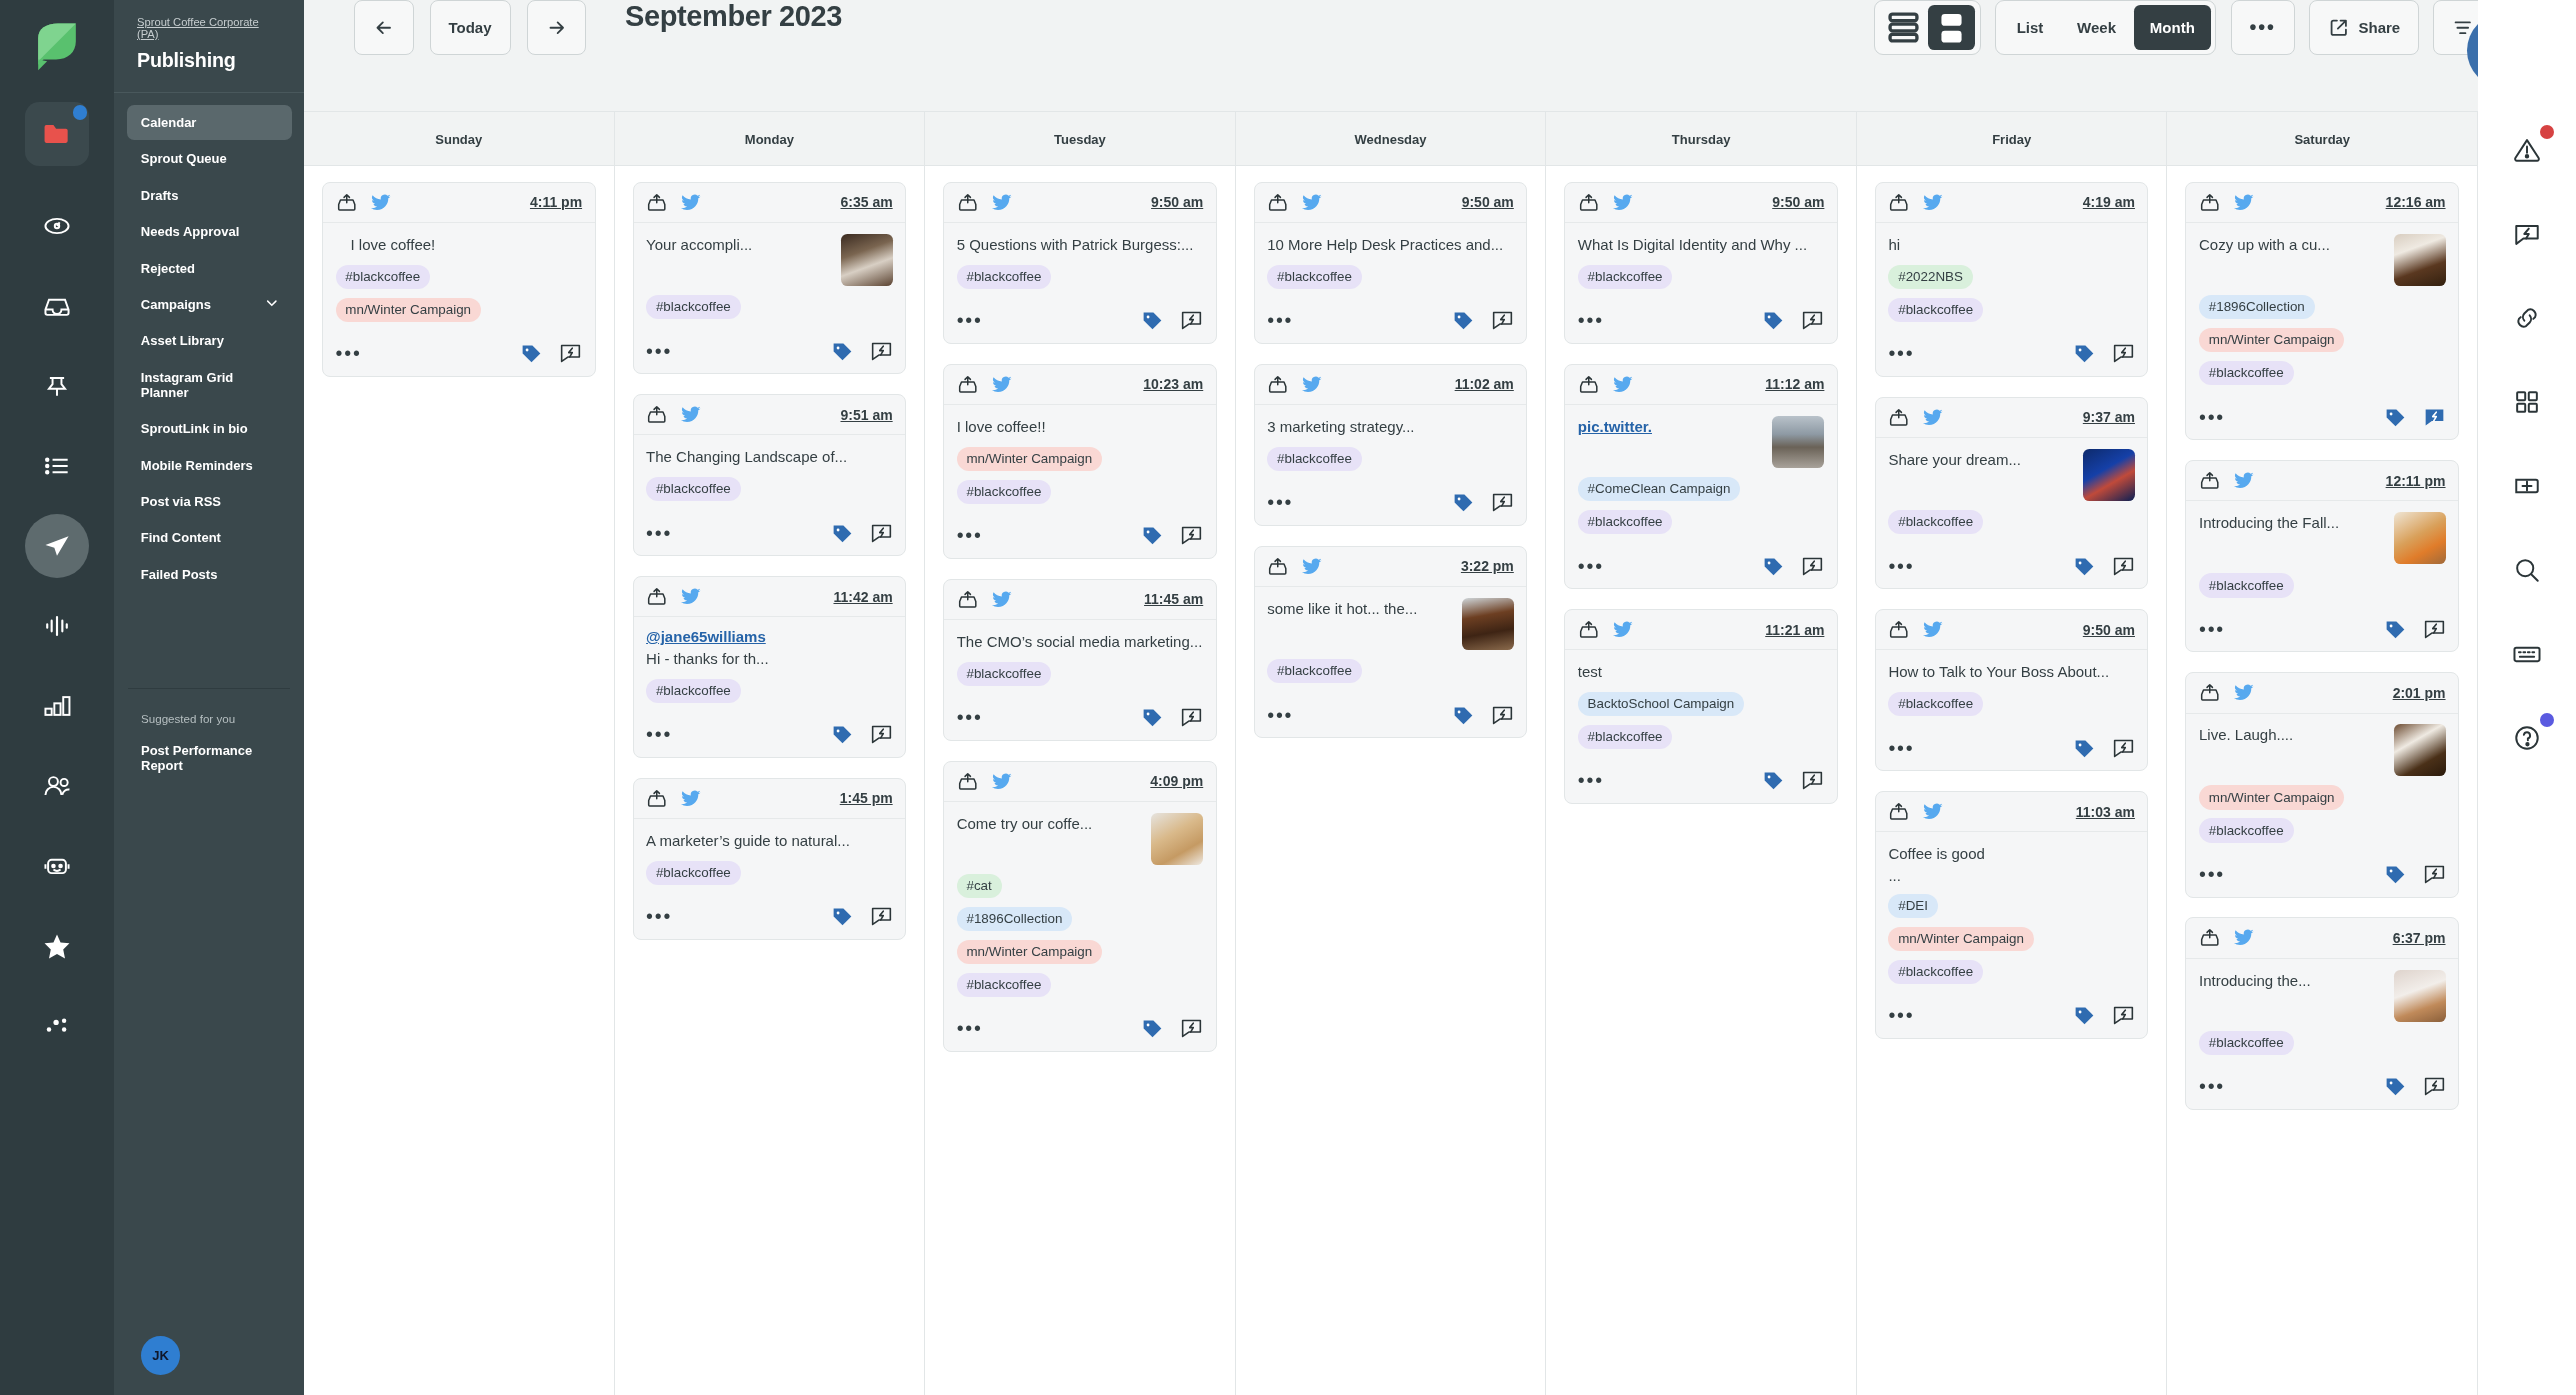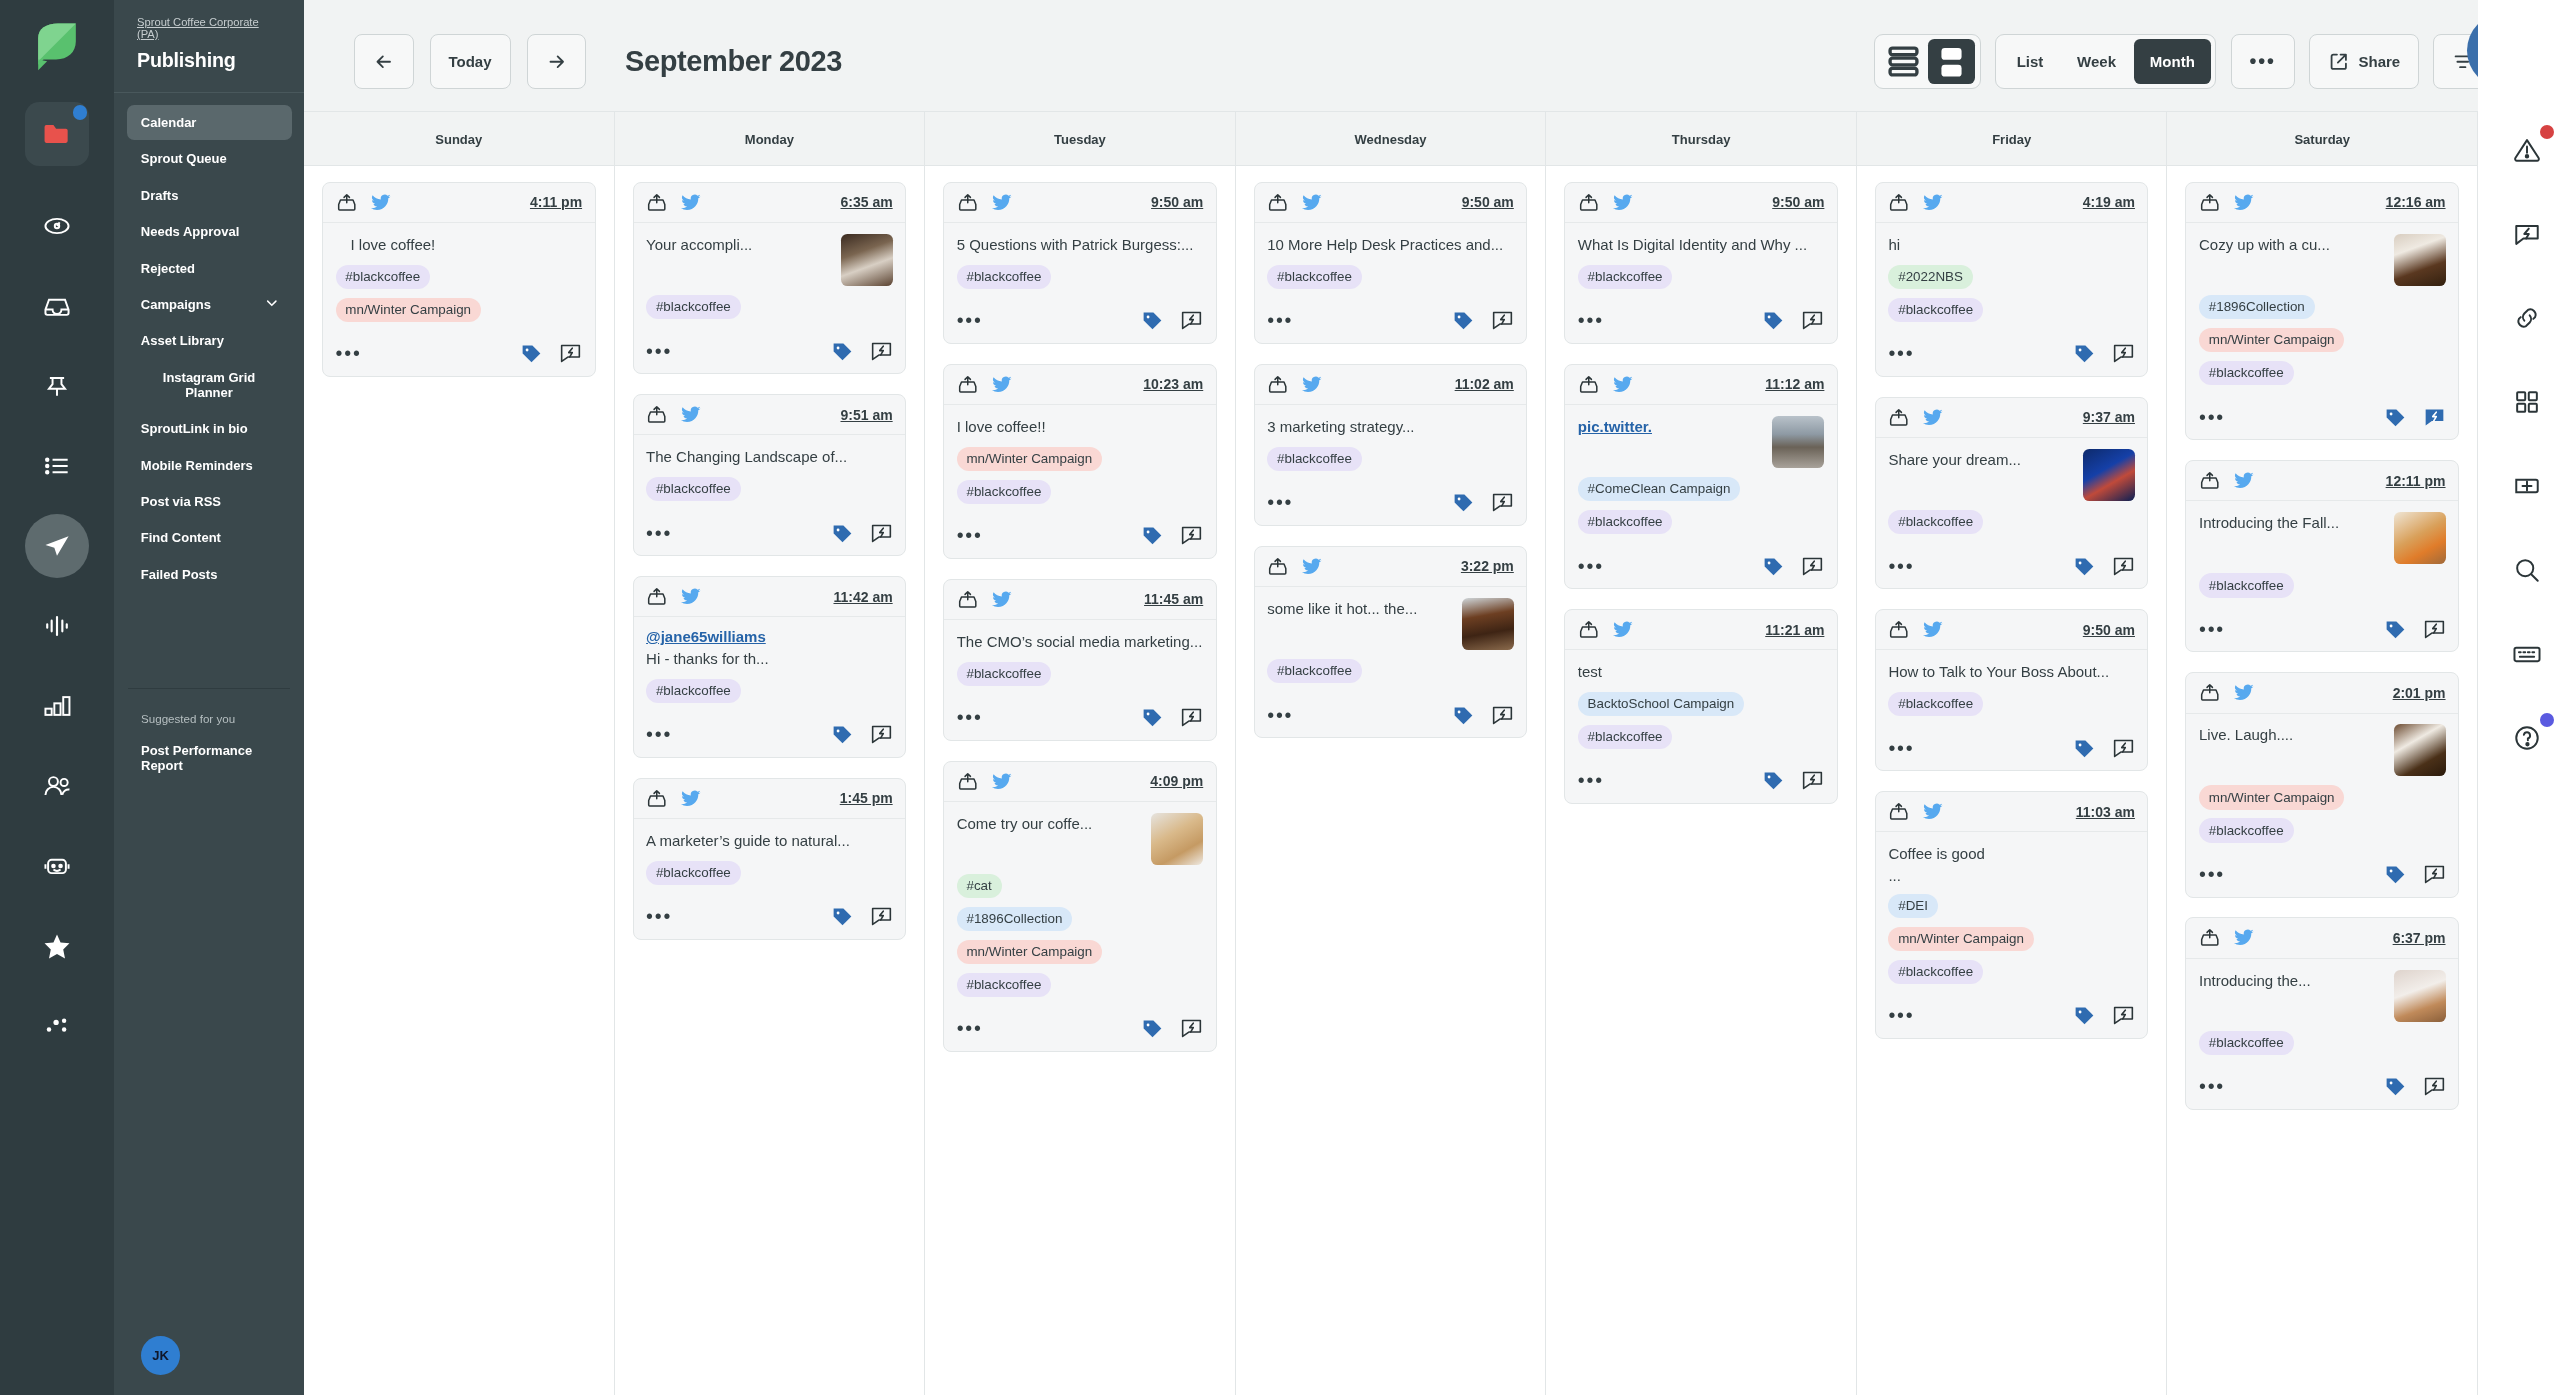--- a/index.html
+++ b/index.html
@@ -37,21 +37,21 @@
   .sidebar {
     width: 190px; background: #3a484c; flex: 0 0 190px;
     display: flex; flex-direction: column; color: #fff;
   }
   .sb-head { padding: 16px 23px 19.7px 23px; border-bottom: 0.9px solid #49585c; }
   .sb-account {
     font-size: 11.2px; color: #c6cdcf; text-decoration: underline;
     display: block; margin-bottom: 9px; cursor: pointer;
   }
   .sb-title { font-size: 19.7px; font-weight: bold; letter-spacing: -0.2px; }
-  .sb-nav { padding: 12.5px 12.5px 0 12.5px; flex: 1; text-align: center; }
+  .sb-nav { padding: 12.5px 12.5px 0 12.5px; flex: 1; }
   .sb-item {
     display: flex; align-items: center; justify-content: space-between;
     padding: 9.8px 14.3px; border-radius: 7.2px; font-size: 13px;
     font-weight: bold; color: #fff; cursor: pointer; margin-bottom: 1.8px;
   }
   .sb-item.active { background: #5a686c; }
   .sb-chev { width: 11.6px; height: 11.6px; }
   .sb-divider { height: 0.9px; background: #2f3c40; margin: 19.7px 14.3px 0 14.3px; }
   .sb-sugg-label {
     font-size: 11.6px; color: #b6bfc1; padding: 23px 27px 0 27px; font-weight: normal;
@@ -63,22 +63,22 @@
   .sb-foot { padding: 0 0 19.7px 27px; }
   .avatar {
     width: 39px; height: 39px; border-radius: 50%; background: #2f7ed1;
     color: #0f172a; font-size: 13px; font-weight: bold;
     display: flex; align-items: center; justify-content: center;
   }
 
   
   .main { flex: 1; display: flex; flex-direction: column; background: #f1f3f3; min-width: 0; }
   .topbar {
-    height: 111px; display: flex; align-items: center;
-    padding: 12px 29px 0 50px; gap: 16px; background: #f1f3f3;
+    height: 111px; display: flex; align-items: flex-start;
+    padding: 0 29px 0 50px; gap: 16px; background: #f1f3f3;
   }
   .tb-btn {
     border: 1.3px solid #cfd5d6; background: #f7f8f8; border-radius: 8px;
     height: 55px; min-width: 55px; padding: 0 18px;
     display: flex; align-items: center; justify-content: center; gap: 9px;
     font-size: 15px; font-weight: bold; color: #343f43; cursor: pointer;
   }
   .tb-btn svg { width: 21.5px; height: 21.5px; }
   .month-label {
     font-size: 29px; font-weight: bold; margin-left: 23px; letter-spacing: -0.4px;

